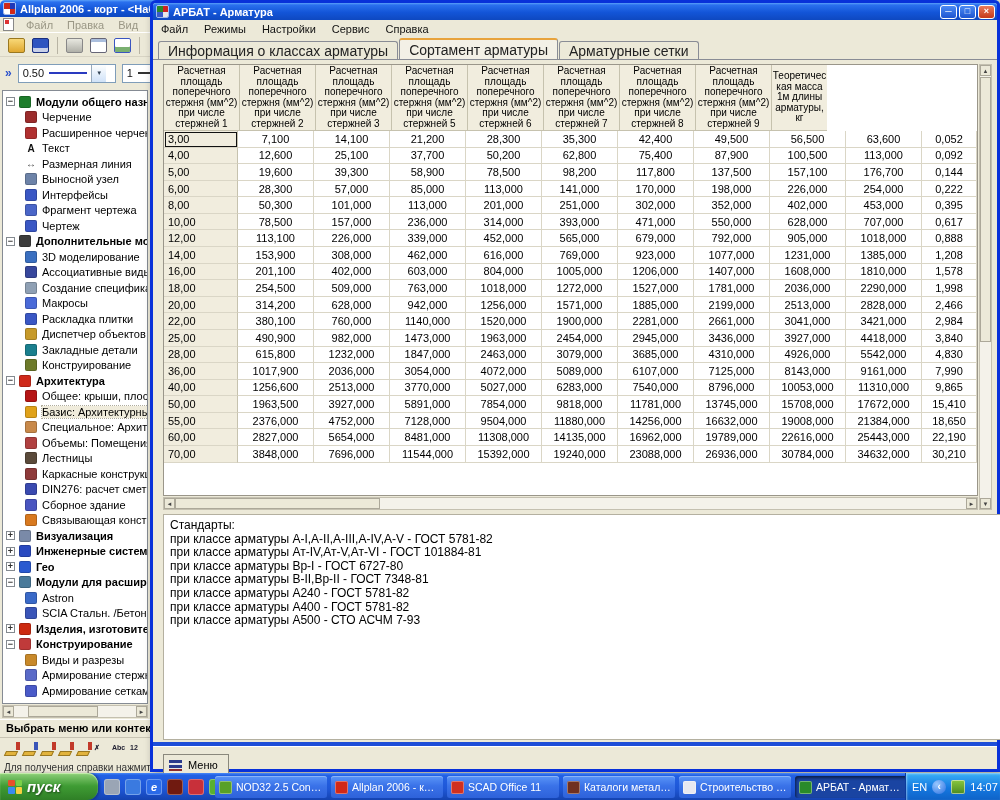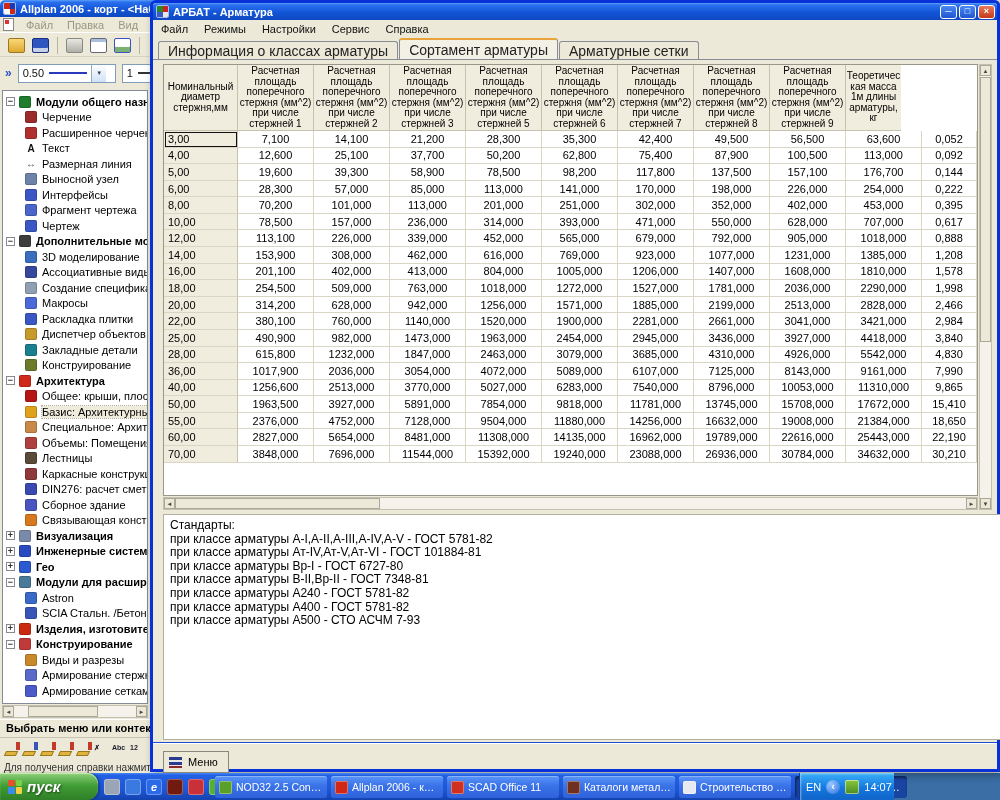--- a/index.html
+++ b/index.html
@@ -72,26 +72,26 @@
 .thead{display:flex;height:66px}
 .hc{background:#F1EDDE;border-right:1px solid #C6C2AE;border-bottom:1px solid #C6C2AE;font-size:10px;line-height:10.5px;display:flex;align-items:center;justify-content:center;text-align:center;padding:1px;flex:none}
 .w0{width:74px}.wn{width:76px}.wm{width:55px;border-right:none}
 .trow{display:flex;height:16.59px;font-size:11px}
 .dc{border-right:1px solid #DAD6C6;border-bottom:1px solid #DAD6C6;display:flex;align-items:center;justify-content:center;flex:none;overflow:hidden}
 .dc.d0{background:#F1EDDE;justify-content:flex-start;padding-left:4px;border-right-color:#C6C2AE}
 .dc.focus{outline:1px solid #111;outline-offset:-2px}
 .tbl-vsb{position:absolute;left:826px;top:4px;height:446px}
 .tbl-hsb{position:absolute;left:10px;top:437px;width:815px}
 .stds{position:absolute;left:10px;top:454px;width:970px;height:226px;background:#fff;border:1px solid #B4B0A0;font-size:12px;line-height:13.6px;padding:4px 0 0 6px;color:#000}
-.ar-bottom{position:absolute;left:0;right:0;top:682px;bottom:0;border-top:1px solid #1d4ed8;box-shadow:inset 0 1px 0 #fff}
+.ar-bottom{position:absolute;left:0;right:0;top:682px;bottom:0;border-top:4px solid #1d4ed8;box-shadow:inset 0 1px 0 #fff}
 .menu-btn{position:absolute;left:10px;top:8px;width:66px;height:22px;border:1px solid #8a887c;background:#ECE9D8;font-size:11px;display:flex;align-items:center;gap:6px;padding-left:5px;color:#000}
 .menu-btn .ic{width:13px;height:11px;flex:none;background:linear-gradient(#2a3a8c,#2a3a8c 3px,#e8e8e8 3px,#e8e8e8 5px,#2a3a8c 5px,#2a3a8c 8px,#e8e8e8 8px,#e8e8e8 9px,#8c2a2a 9px)}
 
 
-.taskbar{position:absolute;left:0;top:773px;width:894px;height:27px;background:linear-gradient(180deg,#4a8af8 0%,#2361e4 8%,#1e56d6 60%,#1443b0 100%);z-index:30}
+.taskbar{position:absolute;left:0;top:773px;width:1000px;height:27px;background:linear-gradient(180deg,#4a8af8 0%,#2361e4 8%,#1e56d6 60%,#1443b0 100%);z-index:30}
 .start{position:absolute;left:0;top:0;width:98px;height:27px;border-radius:0 11px 11px 0;background:linear-gradient(180deg,#8ed07a,#3f9c34 48%,#2f7f26);display:flex;align-items:center;gap:5px;padding-left:8px;color:#fff;font-weight:bold;font-style:italic;font-size:15px;text-shadow:1px 1px 2px rgba(0,0,0,.5);box-shadow:inset 0 1px 1px #c8f0b0,2px 0 3px rgba(0,0,0,.3)}
 .flag{width:14px;height:14px;display:grid;grid-template-columns:1fr 1fr;grid-template-rows:1fr 1fr;gap:1px;flex:none}
 .flag i{border-radius:1px}
 .ql{position:absolute;left:104px;top:0;height:27px;display:flex;align-items:center;gap:5px}
 .qli{width:16px;height:16px;border-radius:3px;display:flex;align-items:center;justify-content:center;color:#fff;font-size:11px;font-style:italic;font-weight:bold;box-shadow:inset 0 0 0 1px rgba(255,255,255,.3)}
 .tbtn{position:absolute;top:3px;height:22px;width:112px;border-radius:3px;background:linear-gradient(180deg,#5a95f8,#3a72e8 45%,#2e62da);box-shadow:inset 0 1px 0 #8ab4fa;color:#fff;font-size:10.5px;display:flex;align-items:center;gap:4px;padding:0 4px;overflow:hidden;white-space:nowrap}
 .tbtn .lbl{overflow:hidden;text-overflow:ellipsis}
 .tbtn.active{background:#1a44a2;box-shadow:inset 1px 2px 3px rgba(0,0,0,.55)}
 .bico{width:13px;height:13px;flex:none;border-radius:2px;box-shadow:inset 0 0 0 1px rgba(255,255,255,.35)}
 .tray{position:absolute;right:0;top:0;height:27px;width:95px;background:linear-gradient(180deg,#3ab0f8,#1478e0 55%,#0f63c8);border-left:1px solid #0c3a9a;box-shadow:inset 1px 1px 2px rgba(255,255,255,.45);display:flex;align-items:center;gap:5px;padding-left:6px;color:#fff;font-size:11px}
@@ -377,21 +377,20 @@
         <span class="mi">Справка</span>
       </div>
     <div class="ar-tabs" id="arTabs">
         <div class="tab">Информация о классах арматуры</div>
         <div class="tab active">Сортамент арматуры</div>
         <div class="tab">Арматурные сетки</div>
       </div>
     <div class="ar-page">
       <div class="tbl">
         <div class="thead" id="tblHead">
-            <div class="hc w0">Номинальный диаметр стержня,мм</div>
             <div class="hc wn">Расчетная площадь поперечного стержня (мм^2) при числе стержней 1</div>
             <div class="hc wn">Расчетная площадь поперечного стержня (мм^2) при числе стержней 2</div>
             <div class="hc wn">Расчетная площадь поперечного стержня (мм^2) при числе стержней 3</div>
             <div class="hc wn">Расчетная площадь поперечного стержня (мм^2) при числе стержней 5</div>
             <div class="hc wn">Расчетная площадь поперечного стержня (мм^2) при числе стержней 6</div>
             <div class="hc wn">Расчетная площадь поперечного стержня (мм^2) при числе стержней 7</div>
             <div class="hc wn">Расчетная площадь поперечного стержня (мм^2) при числе стержней 8</div>
             <div class="hc wn">Расчетная площадь поперечного стержня (мм^2) при числе стержней 9</div>
             <div class="hc wm">Теоретичес кая масса 1м длины арматуры, кг</div>
           </div>
@@ -443,21 +442,21 @@
               <div class="dc wn">113,000</div>
               <div class="dc wn">141,000</div>
               <div class="dc wn">170,000</div>
               <div class="dc wn">198,000</div>
               <div class="dc wn">226,000</div>
               <div class="dc wn">254,000</div>
               <div class="dc wm">0,222</div>
             </div>
             <div class="trow">
               <div class="dc d0 w0">8,00</div>
-              <div class="dc wn">70,200</div>
+              <div class="dc wn">50,300</div>
               <div class="dc wn">101,000</div>
               <div class="dc wn">113,000</div>
               <div class="dc wn">201,000</div>
               <div class="dc wn">251,000</div>
               <div class="dc wn">302,000</div>
               <div class="dc wn">352,000</div>
               <div class="dc wn">402,000</div>
               <div class="dc wn">453,000</div>
               <div class="dc wm">0,395</div>
             </div>
@@ -497,21 +496,21 @@
               <div class="dc wn">923,000</div>
               <div class="dc wn">1077,000</div>
               <div class="dc wn">1231,000</div>
               <div class="dc wn">1385,000</div>
               <div class="dc wm">1,208</div>
             </div>
             <div class="trow">
               <div class="dc d0 w0">16,00</div>
               <div class="dc wn">201,100</div>
               <div class="dc wn">402,000</div>
-              <div class="dc wn">413,000</div>
+              <div class="dc wn">603,000</div>
               <div class="dc wn">804,000</div>
               <div class="dc wn">1005,000</div>
               <div class="dc wn">1206,000</div>
               <div class="dc wn">1407,000</div>
               <div class="dc wn">1608,000</div>
               <div class="dc wn">1810,000</div>
               <div class="dc wm">1,578</div>
             </div>
             <div class="trow">
               <div class="dc d0 w0">18,00</div>

